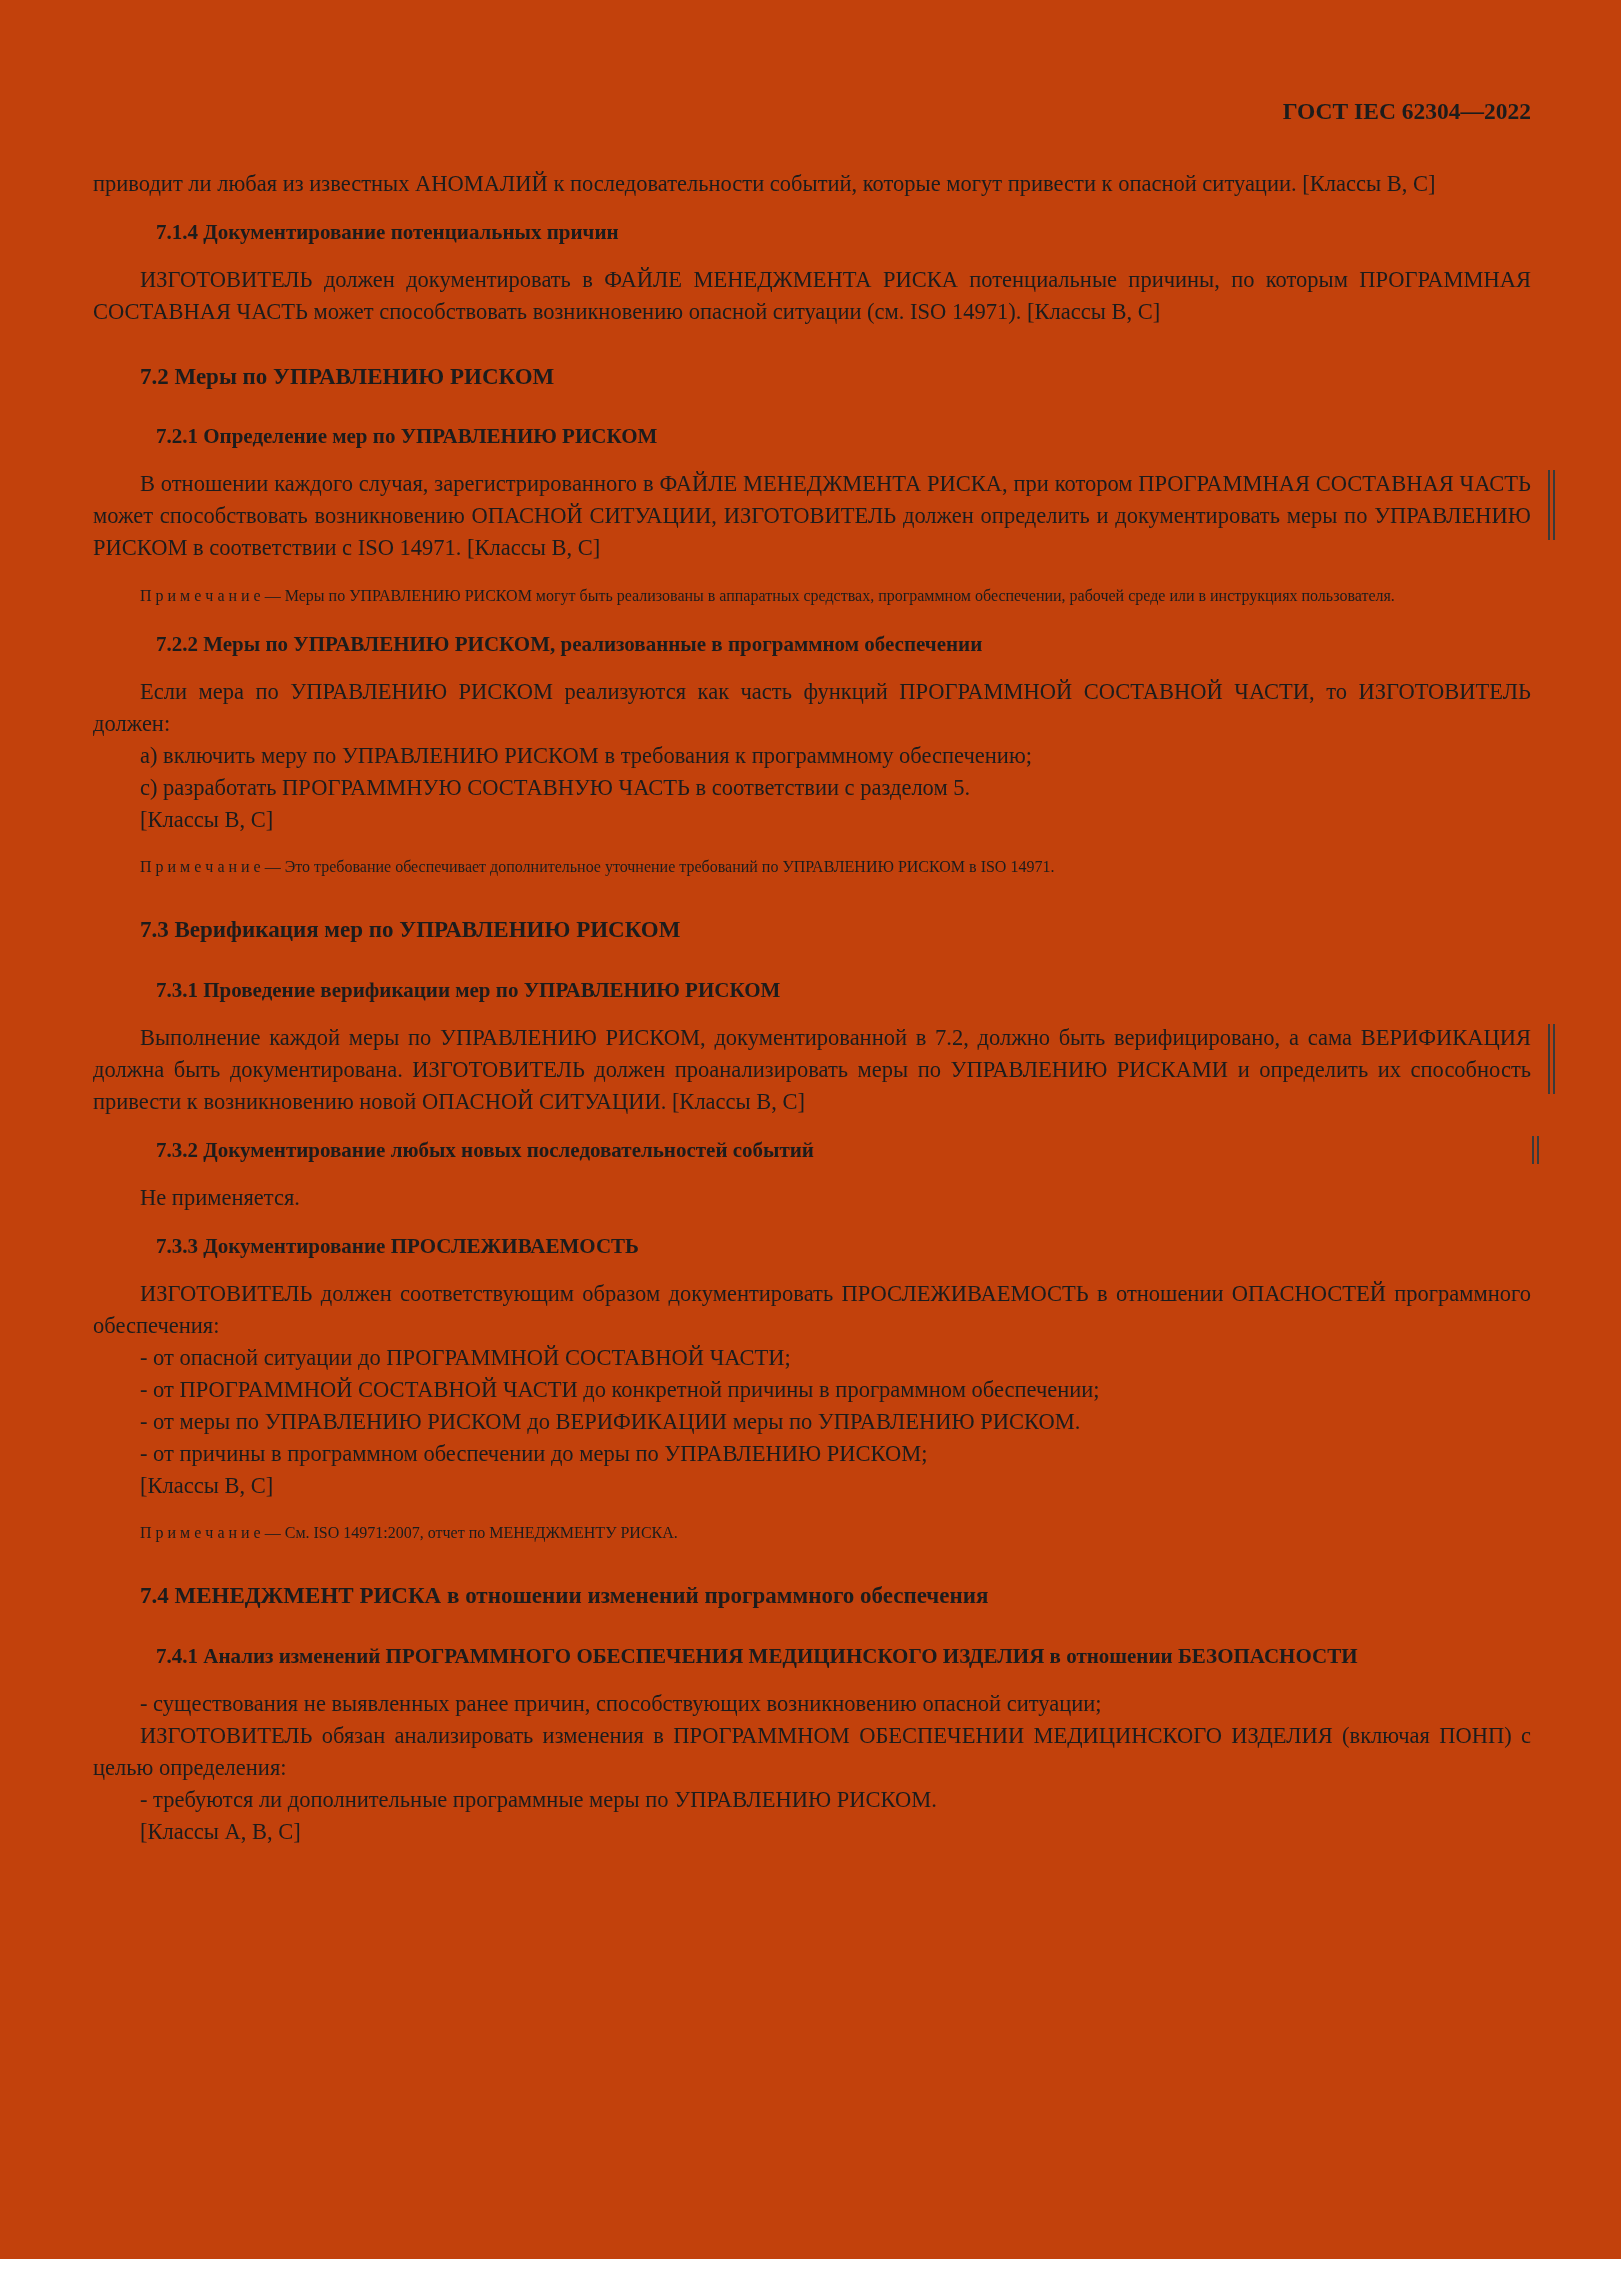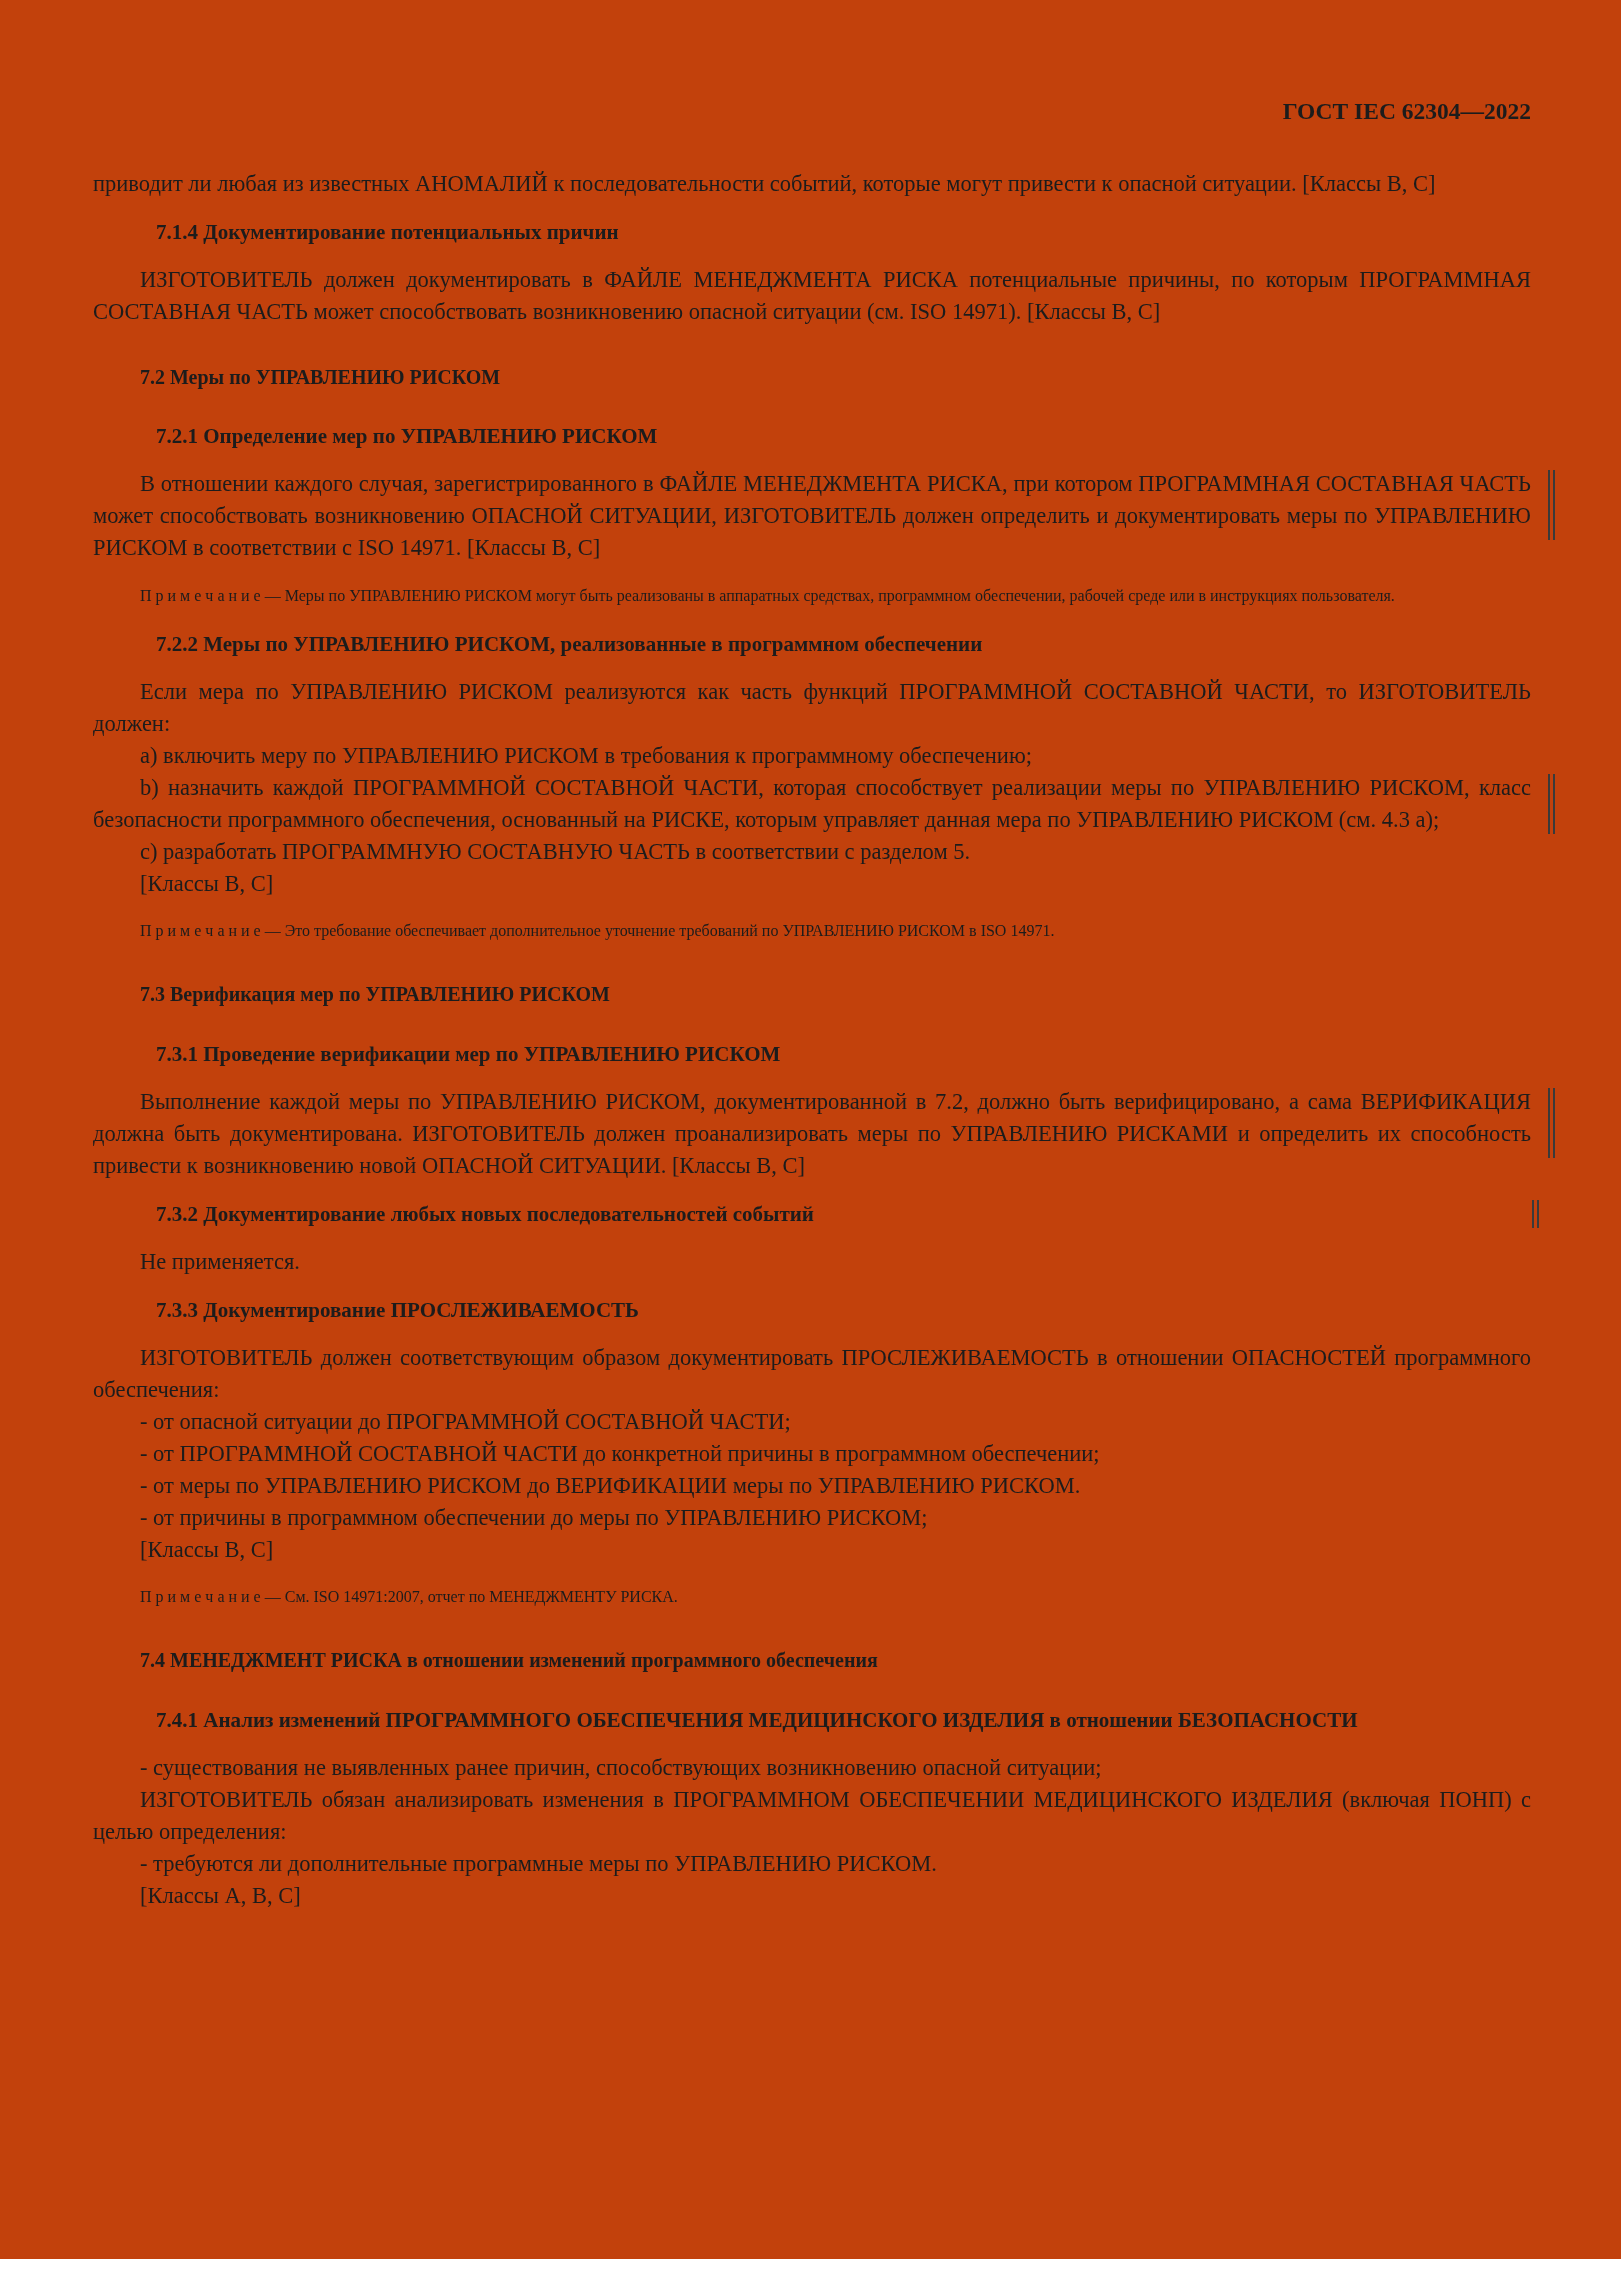--- a/index.html
+++ b/index.html
@@ -31,21 +31,21 @@
   .p {
     font-size: 22.5px;
     line-height: 32px;
     text-align: justify;
     text-indent: 47px;
     margin: 0;
     position: relative;
   }
   .noind { text-indent: 0; }
   .h3 {
-    font-size: 20px;
+    font-size: 23px;
     line-height: 32px;
     font-weight: bold;
     text-indent: 47px;
     margin: 33px 0 27.4px 0;
     position: relative;
   }
   .h4 {
     font-size: 21px;
     line-height: 32px;
     font-weight: bold;
@@ -93,21 +93,20 @@
     <p class="p">ИЗГОТОВИТЕЛЬ должен документировать в ФАЙЛЕ МЕНЕДЖМЕНТА РИСКА потенциальные причины, по которым ПРОГРАММНАЯ СОСТАВНАЯ ЧАСТЬ может способствовать возникновению опасной ситуации (см. ISO 14971). [Классы В, С]</p>
 
     <h3 class="h3">7.2 Меры по УПРАВЛЕНИЮ РИСКОМ</h3>
     <h4 class="h4">7.2.1 Определение мер по УПРАВЛЕНИЮ РИСКОМ</h4>
     <p class="p cb cb-75">В отношении каждого случая, зарегистрированного в ФАЙЛЕ МЕНЕДЖМЕНТА РИСКА, при котором ПРОГРАММНАЯ СОСТАВНАЯ ЧАСТЬ может способствовать возникновению ОПАСНОЙ СИТУАЦИИ, ИЗГОТОВИТЕЛЬ должен определить и документировать меры по УПРАВЛЕНИЮ РИСКОМ в соответствии с ISO 14971. [Классы В, С]</p>
     <p class="note">П р и м е ч а н и е  — Меры по УПРАВЛЕНИЮ РИСКОМ могут быть реализованы в аппаратных средствах, программном обеспечении, рабочей среде или в инструкциях пользователя.</p>
 
     <h4 class="h4">7.2.2 Меры по УПРАВЛЕНИЮ РИСКОМ, реализованные в программном обеспечении</h4>
     <p class="p">Если мера по УПРАВЛЕНИЮ РИСКОМ реализуются как часть функций ПРОГРАММНОЙ СОСТАВНОЙ ЧАСТИ, то ИЗГОТОВИТЕЛЬ должен:</p>
     <p class="p">a) включить меру по УПРАВЛЕНИЮ РИСКОМ в требования к программному обеспечению;</p>
-    <p class="p cb cb-100">b) назначить каждой ПРОГРАММНОЙ СОСТАВНОЙ ЧАСТИ, которая способствует реализации меры по УПРАВЛЕНИЮ РИСКОМ, класс безопасности программного обеспечения, основанный на РИСКЕ, которым управляет данная мера по УПРАВЛЕНИЮ РИСКОМ (см. 4.3 а);</p>
     <p class="p">c) разработать ПРОГРАММНУЮ СОСТАВНУЮ ЧАСТЬ в соответствии с разделом 5.</p>
     <p class="p">[Классы В, С]</p>
     <p class="note">П р и м е ч а н и е  — Это требование обеспечивает дополнительное уточнение требований по УПРАВЛЕНИЮ РИСКОМ в ISO 14971.</p>
 
     <h3 class="h3">7.3 Верификация мер по УПРАВЛЕНИЮ РИСКОМ</h3>
     <h4 class="h4">7.3.1 Проведение верификации мер по УПРАВЛЕНИЮ РИСКОМ</h4>
     <p class="p cb cb-75">Выполнение каждой меры по УПРАВЛЕНИЮ РИСКОМ, документированной в 7.2, должно быть верифицировано, а сама ВЕРИФИКАЦИЯ должна быть документирована. ИЗГОТОВИТЕЛЬ должен проанализировать меры по УПРАВЛЕНИЮ РИСКАМИ и определить их способность привести к возникновению новой ОПАСНОЙ СИТУАЦИИ. [Классы В, С]</p>
     <h4 class="h4 cb cb-100">7.3.2 Документирование любых новых последовательностей событий</h4>
     <p class="p">Не применяется.</p>
     <h4 class="h4">7.3.3 Документирование ПРОСЛЕЖИВАЕМОСТЬ</h4>

